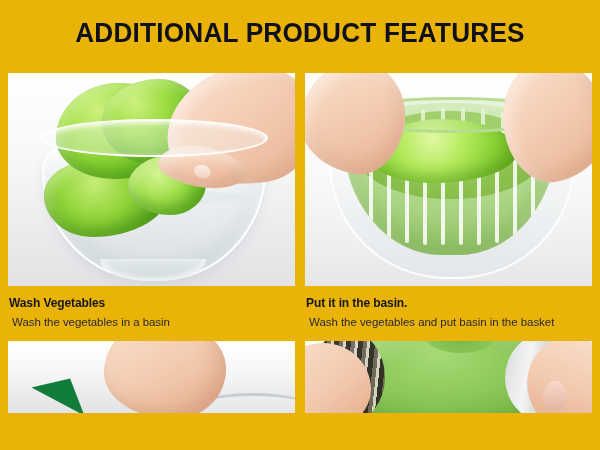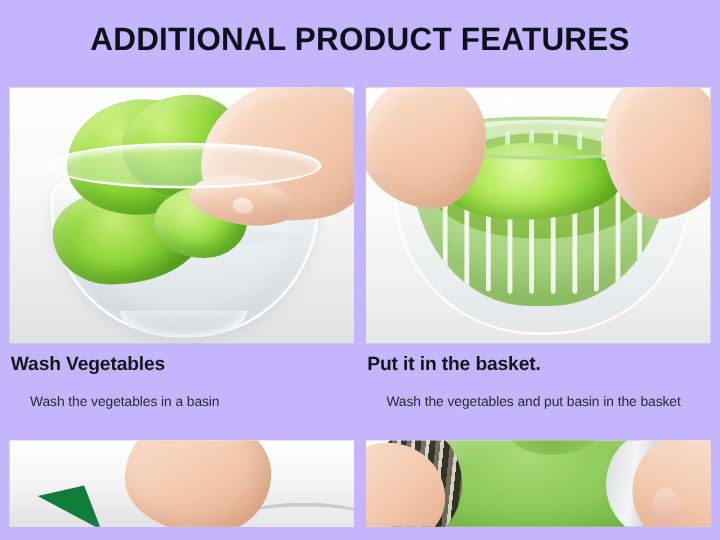--- a/index.html
+++ b/index.html
@@ -12,21 +12,21 @@
     height: 450px;
     overflow: hidden;
     font-family: "Liberation Sans", sans-serif;
     -webkit-font-smoothing: antialiased;
   }
 
   .page {
     position: relative;
     width: 600px;
     height: 450px;
-    background: #c4b5fd;
+    background: #eab308;
     overflow: hidden;
     text-decoration: underline;
   }
 
   
   .page-title {
     position: absolute;
     left: 0;
     top: 16px;
     width: 600px;
@@ -64,32 +64,32 @@
     background: #f2f2f4;
   }
   .photo.short {
     height: 72px;
   }
 
   .caption-block {
     padding: 9px 0 0 1px;
   }
   .caption-title {
-    font-size: 16px;
+    font-size: 12px;
     line-height: 17px;
     font-weight: bold;
     color: #16161a;
     margin: 0 0 3px 0;
     letter-spacing: -0.1px;
   }
   .caption-desc {
     font-size: 11.5px;
     line-height: 15px;
     color: #2a2a2e;
-    margin: 16px;
+    margin: 3px;
     max-width: 250px;
     letter-spacing: -0.05px;
   }
 
   
   .scene {
     position: absolute;
     inset: 0;
     background: linear-gradient(180deg, #ffffff 0%, #f7f7f8 42%, #ececee 72%, #e2e2e5 100%);
   }
@@ -373,21 +373,21 @@
           <div class="slot" style="left:118px; top:5px;   height:37px;"></div>
           <div class="slot" style="left:138px; top:6px;   height:36px;"></div>
           <div class="slot" style="left:158px; top:9px;   height:33px;"></div>
         </div>
         <div class="basket-lettuce"></div>
         <div class="basket-rim"></div>
         <div class="hand hand-b1"></div>
         <div class="hand hand-b2"></div>
       </div>
       <div class="caption-block">
-        <p class="caption-title">Put it in the basket.</p>
+        <p class="caption-title">Put it in the basin.</p>
         <p class="caption-desc">Wash the vegetables and put basin in the basket</p>
       </div>
     </div>
 
     <div class="feature-card">
       <div class="photo short">
         <div class="scene"></div>
         <div class="lid-edge"></div>
         <div class="knob"></div>
         <div class="fist"></div>

